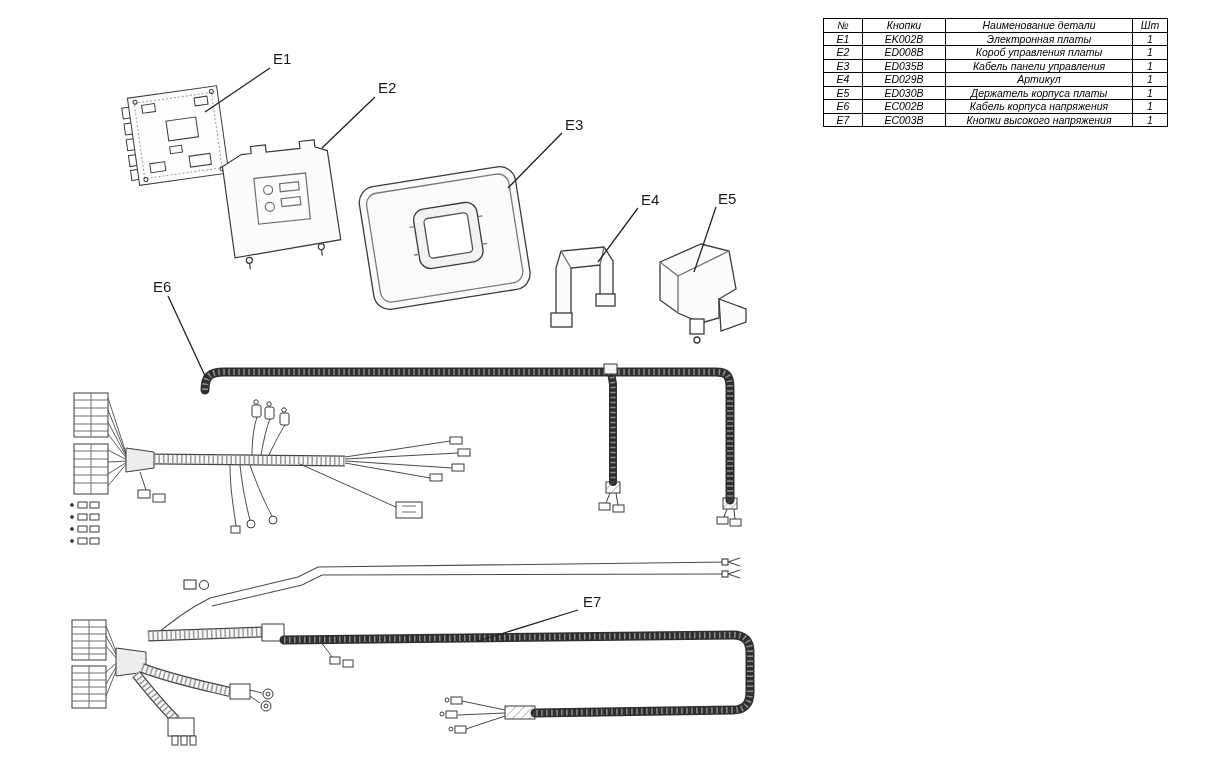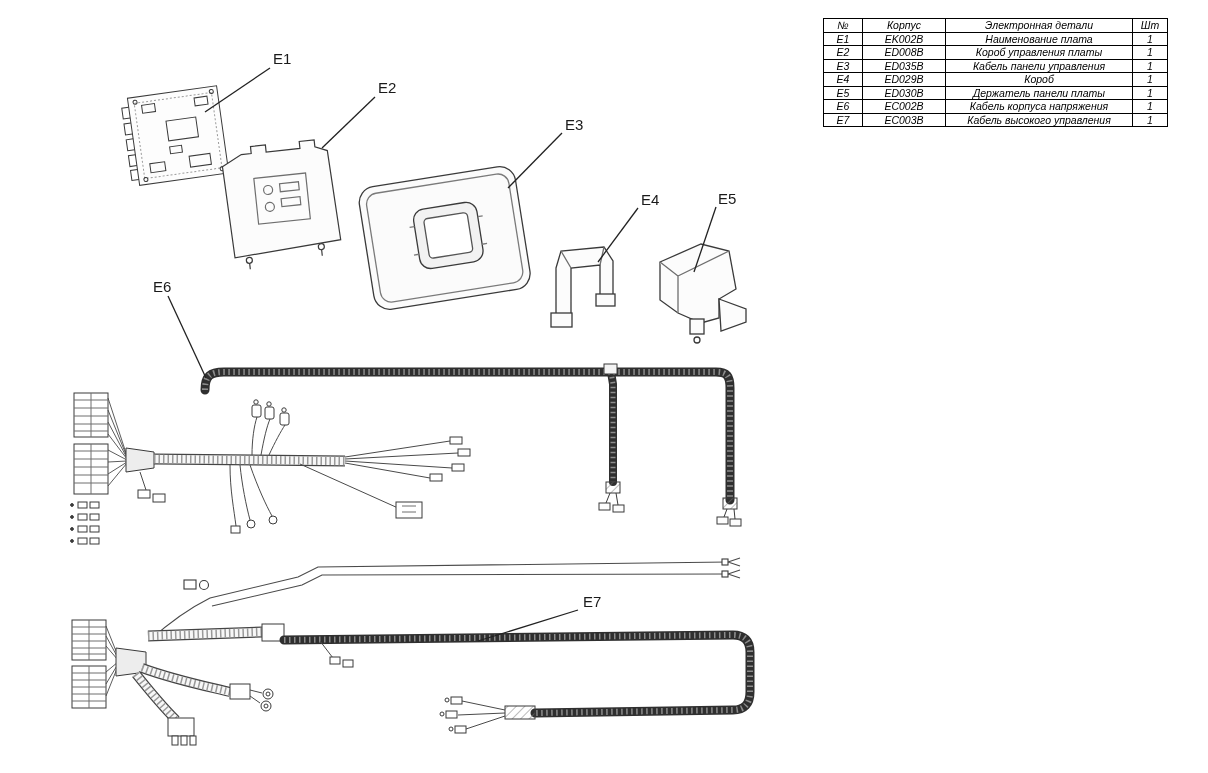--- a/index.html
+++ b/index.html
@@ -257,64 +257,64 @@
     <text class="callout-text" x="641" y="205">E4</text>
     <text class="callout-text" x="718" y="204">E5</text>
     <text class="callout-text" x="153" y="292">E6</text>
     <text class="callout-text" x="583" y="607">E7</text>
   </svg>
 
   <table class="parts-table">
     <thead>
       <tr>
         <th class="col-num">№</th>
-        <th class="col-art">Корпус</th>
-        <th class="col-name">Электронная детали</th>
+        <th class="col-art">Кнопки</th>
+        <th class="col-name">Наименование детали</th>
         <th class="col-qty">Шт</th>
       </tr>
     </thead>
     <tbody>
       <tr>
         <td>E1</td>
         <td>EK002B</td>
-        <td>Наименование плата</td>
+        <td>Электронная платы</td>
         <td>1</td>
       </tr>
       <tr>
         <td>E2</td>
         <td>ED008B</td>
         <td>Короб управления платы</td>
         <td>1</td>
       </tr>
       <tr>
         <td>E3</td>
         <td>ED035B</td>
         <td>Кабель панели управления</td>
         <td>1</td>
       </tr>
       <tr>
         <td>E4</td>
         <td>ED029B</td>
-        <td>Короб</td>
+        <td>Артикул</td>
         <td>1</td>
       </tr>
       <tr>
         <td>E5</td>
         <td>ED030B</td>
-        <td>Держатель панели платы</td>
+        <td>Держатель корпуса платы</td>
         <td>1</td>
       </tr>
       <tr>
         <td>E6</td>
         <td>EC002B</td>
         <td>Кабель корпуса напряжения</td>
         <td>1</td>
       </tr>
       <tr>
         <td>E7</td>
         <td>EC003B</td>
-        <td>Кабель высокого управления</td>
+        <td>Кнопки высокого напряжения</td>
         <td>1</td>
       </tr>
     </tbody>
   </table>
 
 </div>
 
 </body></html>

